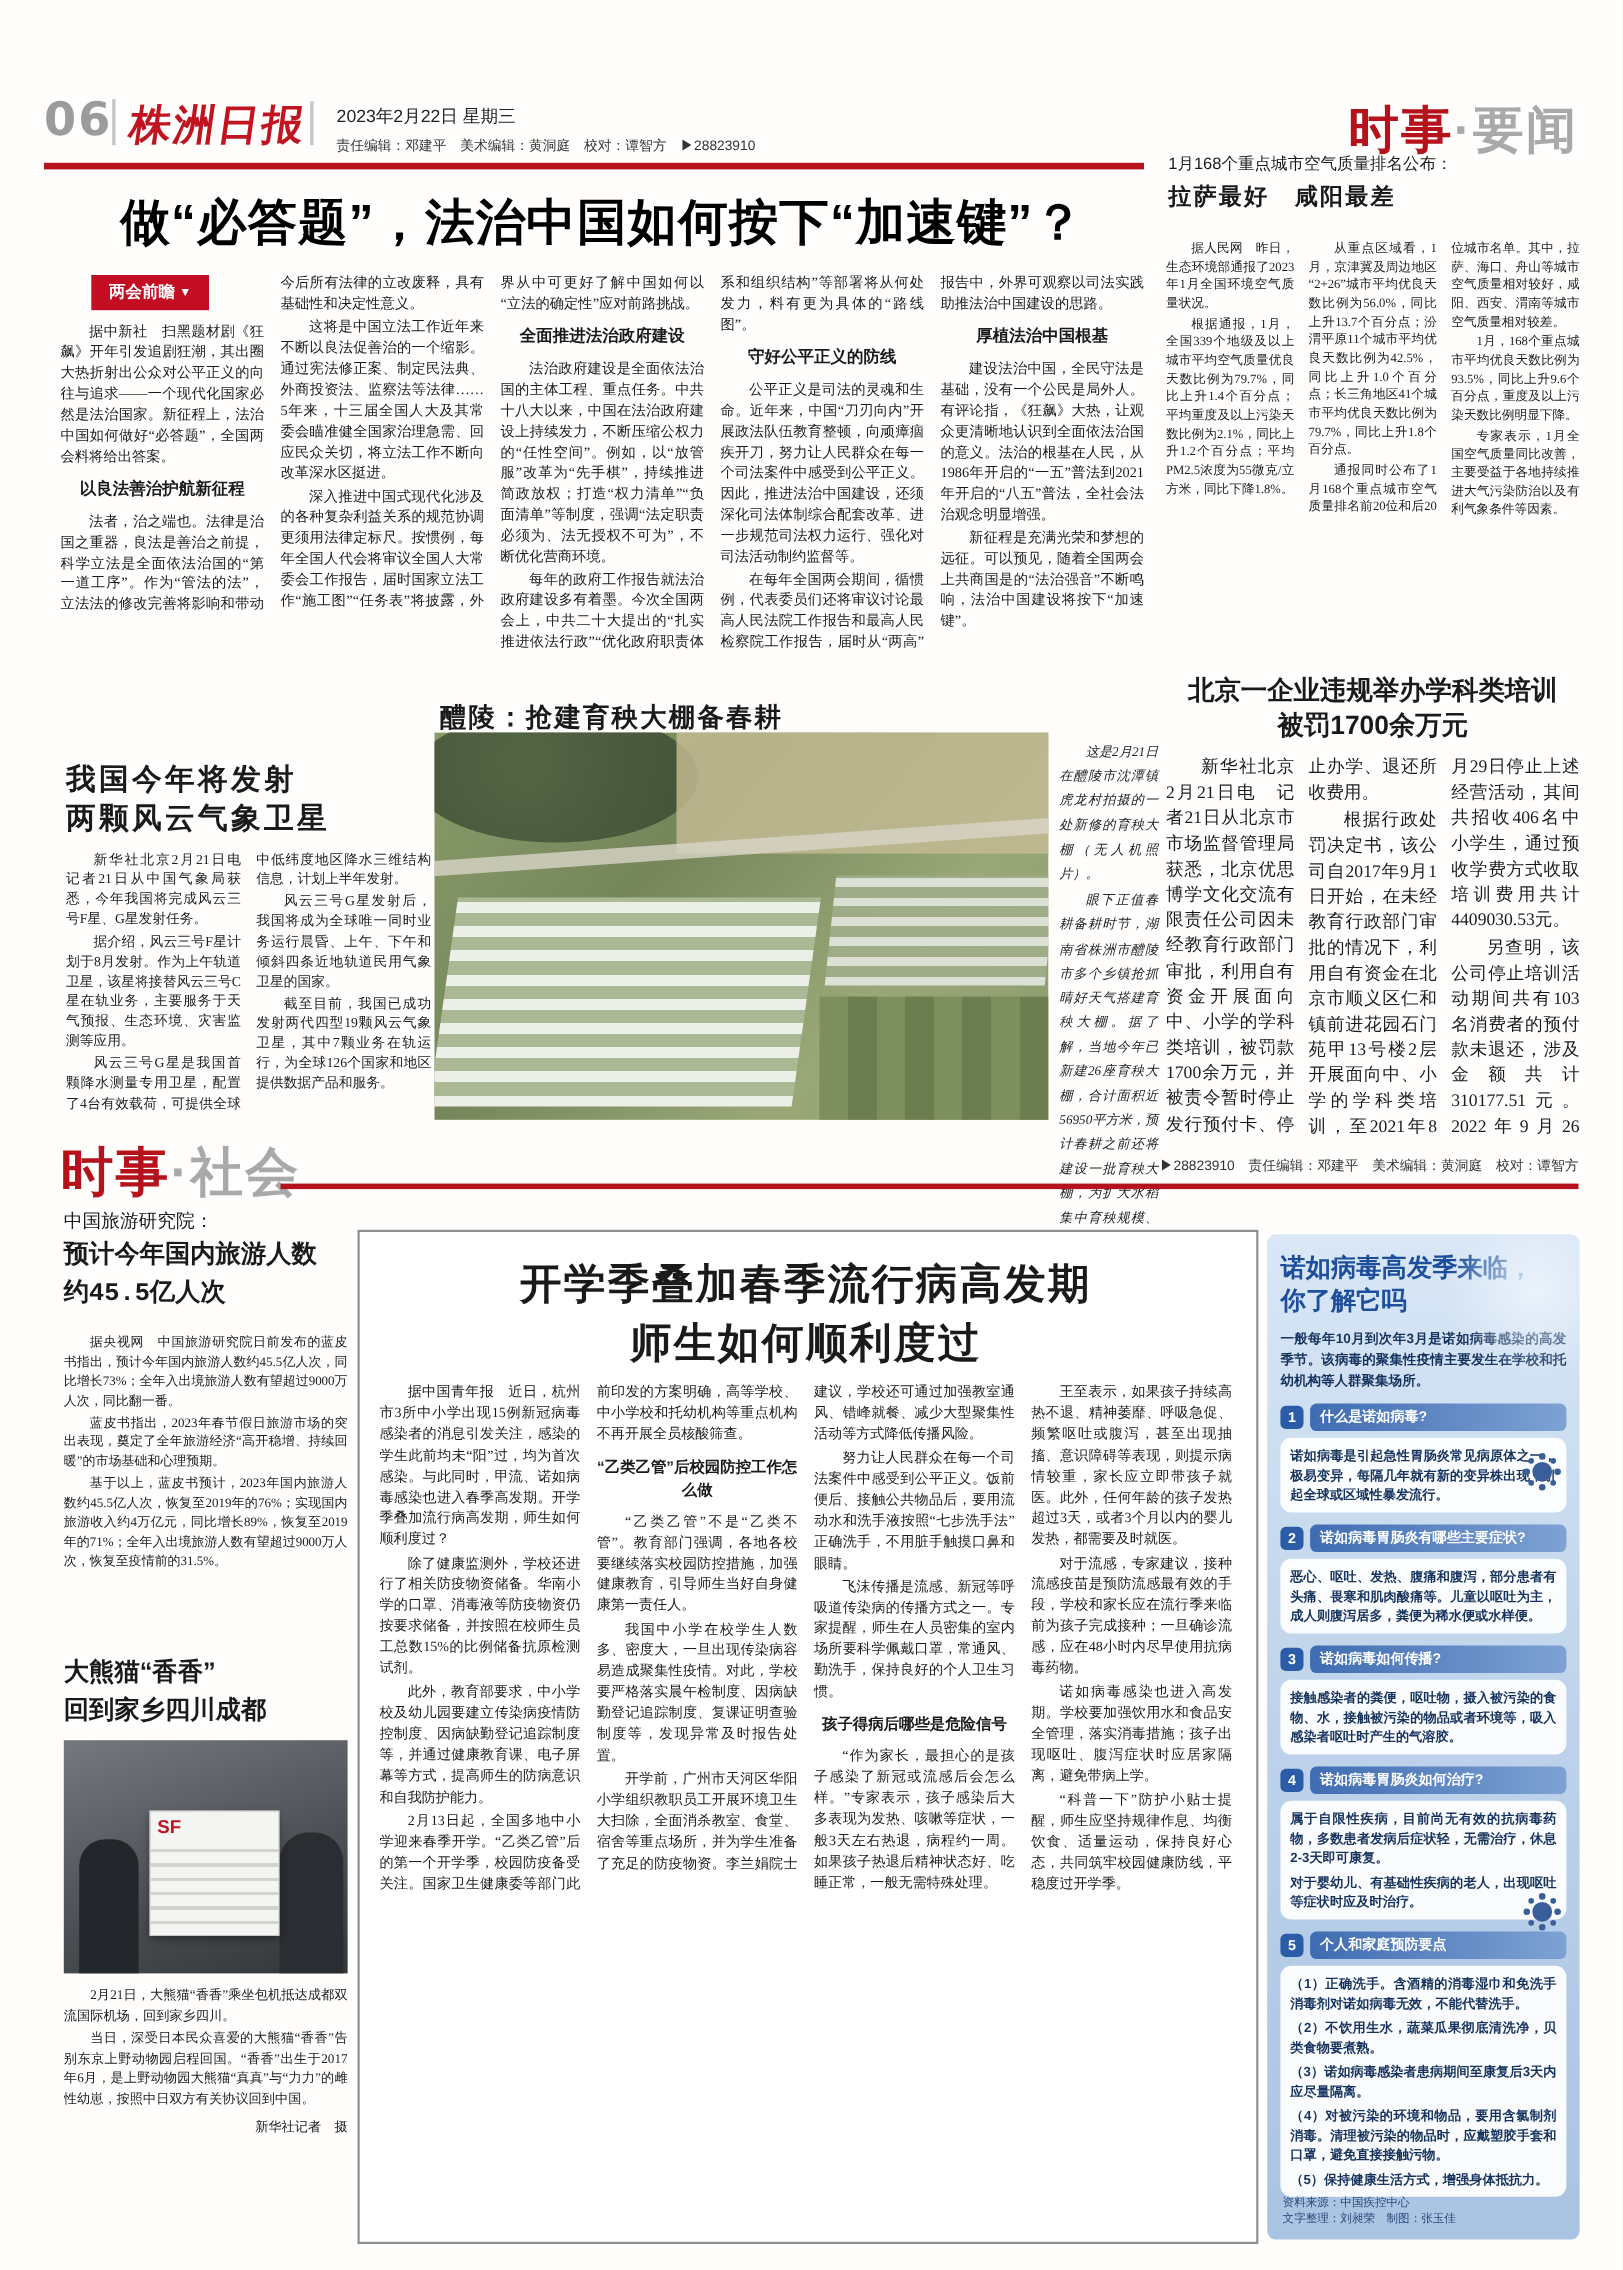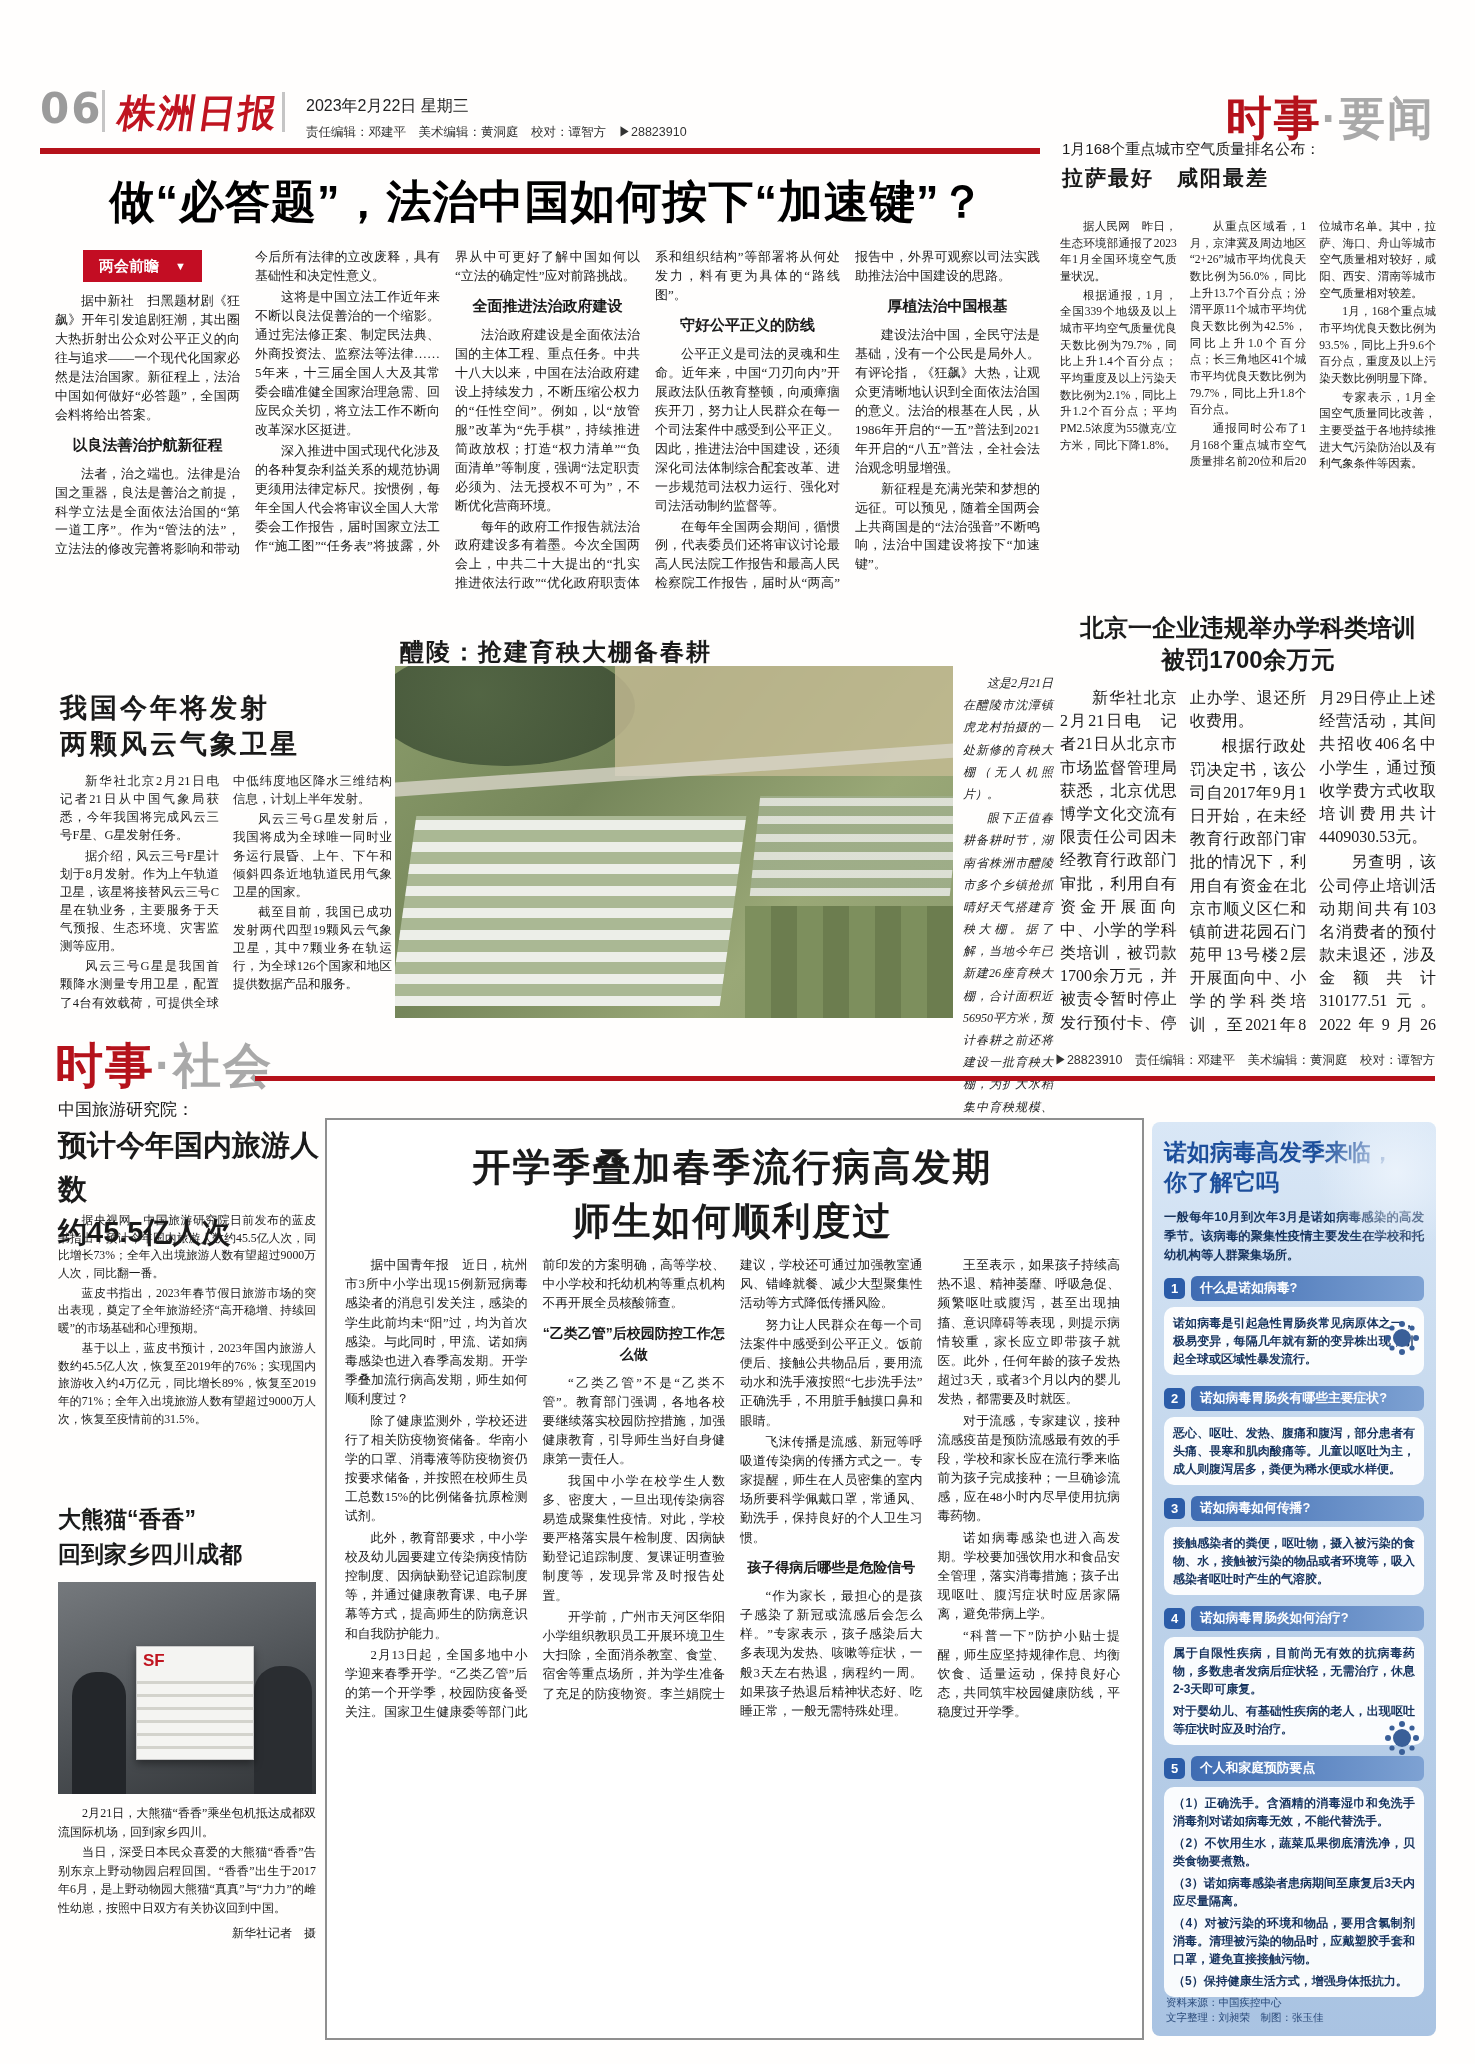--- a/index.html
+++ b/index.html
@@ -21,21 +21,21 @@
             font-family:"Liberation Sans","DejaVu Sans",sans-serif;letter-spacing:2px;}
   .seclabel .red{color:#b5121b;} .seclabel .gray{color:#a9a9a9;}
   
   .lead-h1{left:55px;top:172px;width:985px;text-align:center;font-size:45px;font-weight:bold;
            letter-spacing:1px;font-family:"Liberation Sans",sans-serif;color:#000;}
   .lead-cols{left:55px;top:248px;width:985px;height:364px;column-count:5;column-gap:15px;
              font-size:13px;line-height:1.46;overflow:hidden;}
   .para{margin:0 0 2px 0;text-indent:2em;text-align:justify;}
   .sub{font-family:"Liberation Sans",sans-serif;font-weight:bold;font-size:15px;text-align:center;
        margin:9px 0;break-inside:avoid;}
-  .badge{display:inline-flex;align-items:center;gap:16px;background:#c30d23;color:#fff;
+  .badge{display:inline-flex;align-items:center;gap:4px;background:#c30d23;color:#fff;
          font-family:"Liberation Sans",sans-serif;font-weight:bold;font-size:15px;
          padding:5px 16px;margin:2px 0 10px 28px;}
   .badge .tri{font-size:11px;}
   
   .sat-h2{left:60px;top:690px;width:330px;font-size:27px;font-weight:bold;letter-spacing:3px;
           font-family:"Liberation Sans",sans-serif;line-height:1.35;}
   .sat-cols{left:60px;top:772px;width:332px;height:286px;column-count:2;column-gap:14px;
             font-size:12.5px;line-height:1.45;overflow:hidden;}
   
   .photo-title{left:400px;top:636px;font-size:24px;font-weight:bold;letter-spacing:2px;
@@ -67,22 +67,22 @@
   .bj-cols{left:1060px;top:686px;width:376px;height:370px;column-count:3;column-gap:13px;
            font-size:16px;line-height:1.45;overflow:hidden;}
   
   .band2{left:55px;top:1034px;font-size:48px;font-weight:bold;
          font-family:"Liberation Sans",sans-serif;letter-spacing:2px;}
   .band2 .red{color:#b5121b;} .band2 .gray{color:#a9a9a9;}
   .band2-rule{left:255px;top:1076px;width:1180px;height:5px;background:#b5121b;}
   .band2-credit{right:40px;top:1052px;font-size:12.5px;font-family:"Liberation Sans",sans-serif;color:#333;}
   
   .trav-kicker{left:58px;top:1098px;font-size:17px;font-family:"Liberation Sans",sans-serif;}
-  .trav-h2{left:58px;top:1124px;width:262px;font-size:29px;font-weight:bold;line-height:1.5;
-           font-family:Liberation Sans, sans-serif;}
+  .trav-h2{left:58px;top:1124px;width:262px;font-size:23px;font-weight:bold;line-height:1.5;
+           font-family:Liberation Mono, monospace;}
   .trav-body{left:58px;top:1212px;width:258px;height:288px;font-size:11.8px;line-height:1.5;overflow:hidden;}
   
   .panda-h2{left:58px;top:1502px;width:262px;font-size:23px;font-weight:bold;line-height:1.5;
             font-family:"Liberation Sans",sans-serif;}
   .photo-panda{left:58px;top:1582px;width:258px;height:212px;overflow:hidden;
                background:linear-gradient(160deg,#75797d 0%,#4a4e52 60%,#323538 100%);}
   .pp-fig1{left:14px;top:90px;width:54px;height:122px;border-radius:24px 24px 0 0;background:#23262a;}
   .pp-fig2{left:196px;top:84px;width:58px;height:128px;border-radius:26px 26px 0 0;background:#2a2d31;}
   .pp-crate{left:78px;top:64px;width:116px;height:112px;background:#f4f4f2;border:1px solid #c9c9c9;
             box-shadow:0 4px 8px rgba(0,0,0,.4);}

